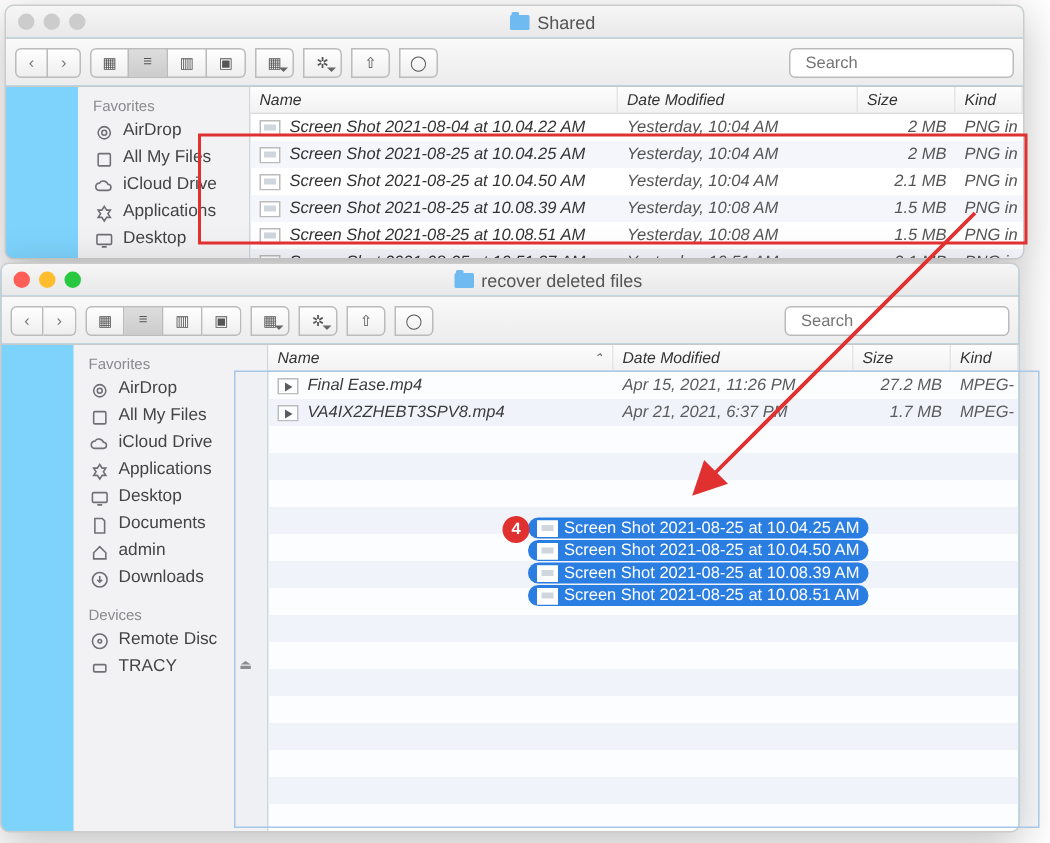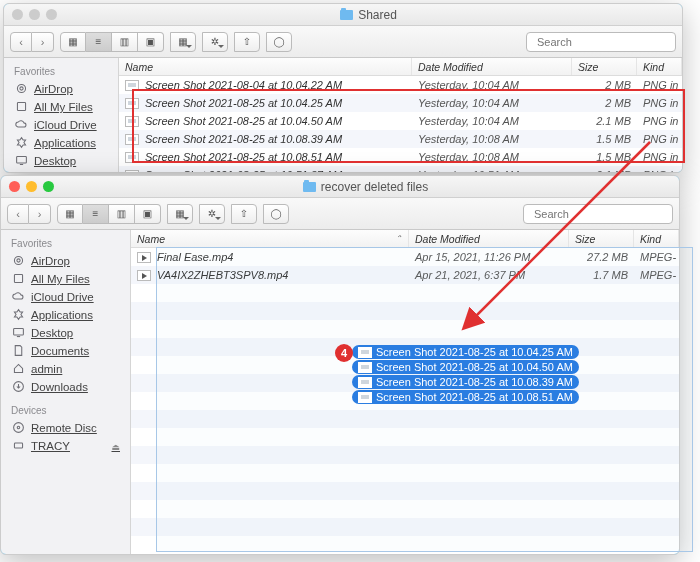--- a/index.html
+++ b/index.html
@@ -25,24 +25,24 @@
 .segbtn:first-child{border-left:1px solid #bbb;border-radius:4px 0 0 4px;}
 .segbtn:last-child{border-radius:0 4px 4px 0;}
 .segbtn.active{background:linear-gradient(#ddd,#ccc);}
 .dropbtn{position:relative;}
 .dropbtn::after{content:"";position:absolute;right:3px;bottom:3px;border-left:3px solid transparent;border-right:3px solid transparent;border-top:3px solid #666;}
 .spacer{flex:1;}
 .search{ width:150px; height:20px; border:1px solid #bbb; border-radius:4px; background:#fff; display:flex; align-items:center; padding:0 6px; gap:4px; font-size:11px; color:#999;}
 .search svg{width:11px;height:11px;fill:#999;}
 .search input{border:none;outline:none;font-size:11px;flex:1;background:transparent;}
 
-.body { display:flex; height:calc(100% - 54px); }
+.body { display:flex; height:calc(100% - 54px);padding-left:48px; }
 .sidebar { width:115px; background:#f2f2f4; border-right:1px solid #d5d5d5; padding:4px 0; overflow:hidden;}
 .sbhead{ font-size:10px; color:#8a8a8e; padding:4px 10px 2px; text-transform:none; font-weight:500;}
-.sbitem{ display:flex; align-items:flex-end; gap:6px; padding:2px 10px; font-size:11.5px; color:#444; white-space:nowrap;text-decoration:underline;}
+.sbitem{ display:flex; align-items:flex-start; gap:6px; padding:2px 10px; font-size:11.5px; color:#444; white-space:nowrap;}
 .sbitem .ico{width:14px;height:14px;display:flex;align-items:center;justify-content:center;color:#6f6f76;}
 .sbitem .eject{margin-left:auto;font-size:9px;color:#888;}
 
 .content{ flex:1; display:flex; flex-direction:column; background:#fff;font-style:italic;}
 .colhead{ height:18px; display:flex; background:linear-gradient(#fdfdfd,#f2f2f2); border-bottom:1px solid #dcdcdc; font-size:10.5px; color:#333;}
 .ch{ padding:2px 6px; border-right:1px solid #e5e5e5; display:flex;align-items:center;}
 .ch.name{flex:1;} .ch.date{width:160px;} .ch.size{width:65px;text-align:right;} .ch.kind{width:45px;}
 .ch .sort{margin-left:auto;font-size:8px;color:#666;}
 .rows{ flex:1; overflow:hidden; position:relative;}
 .row{ height:18px; display:flex; align-items:center; font-size:11px; color:#333;}

